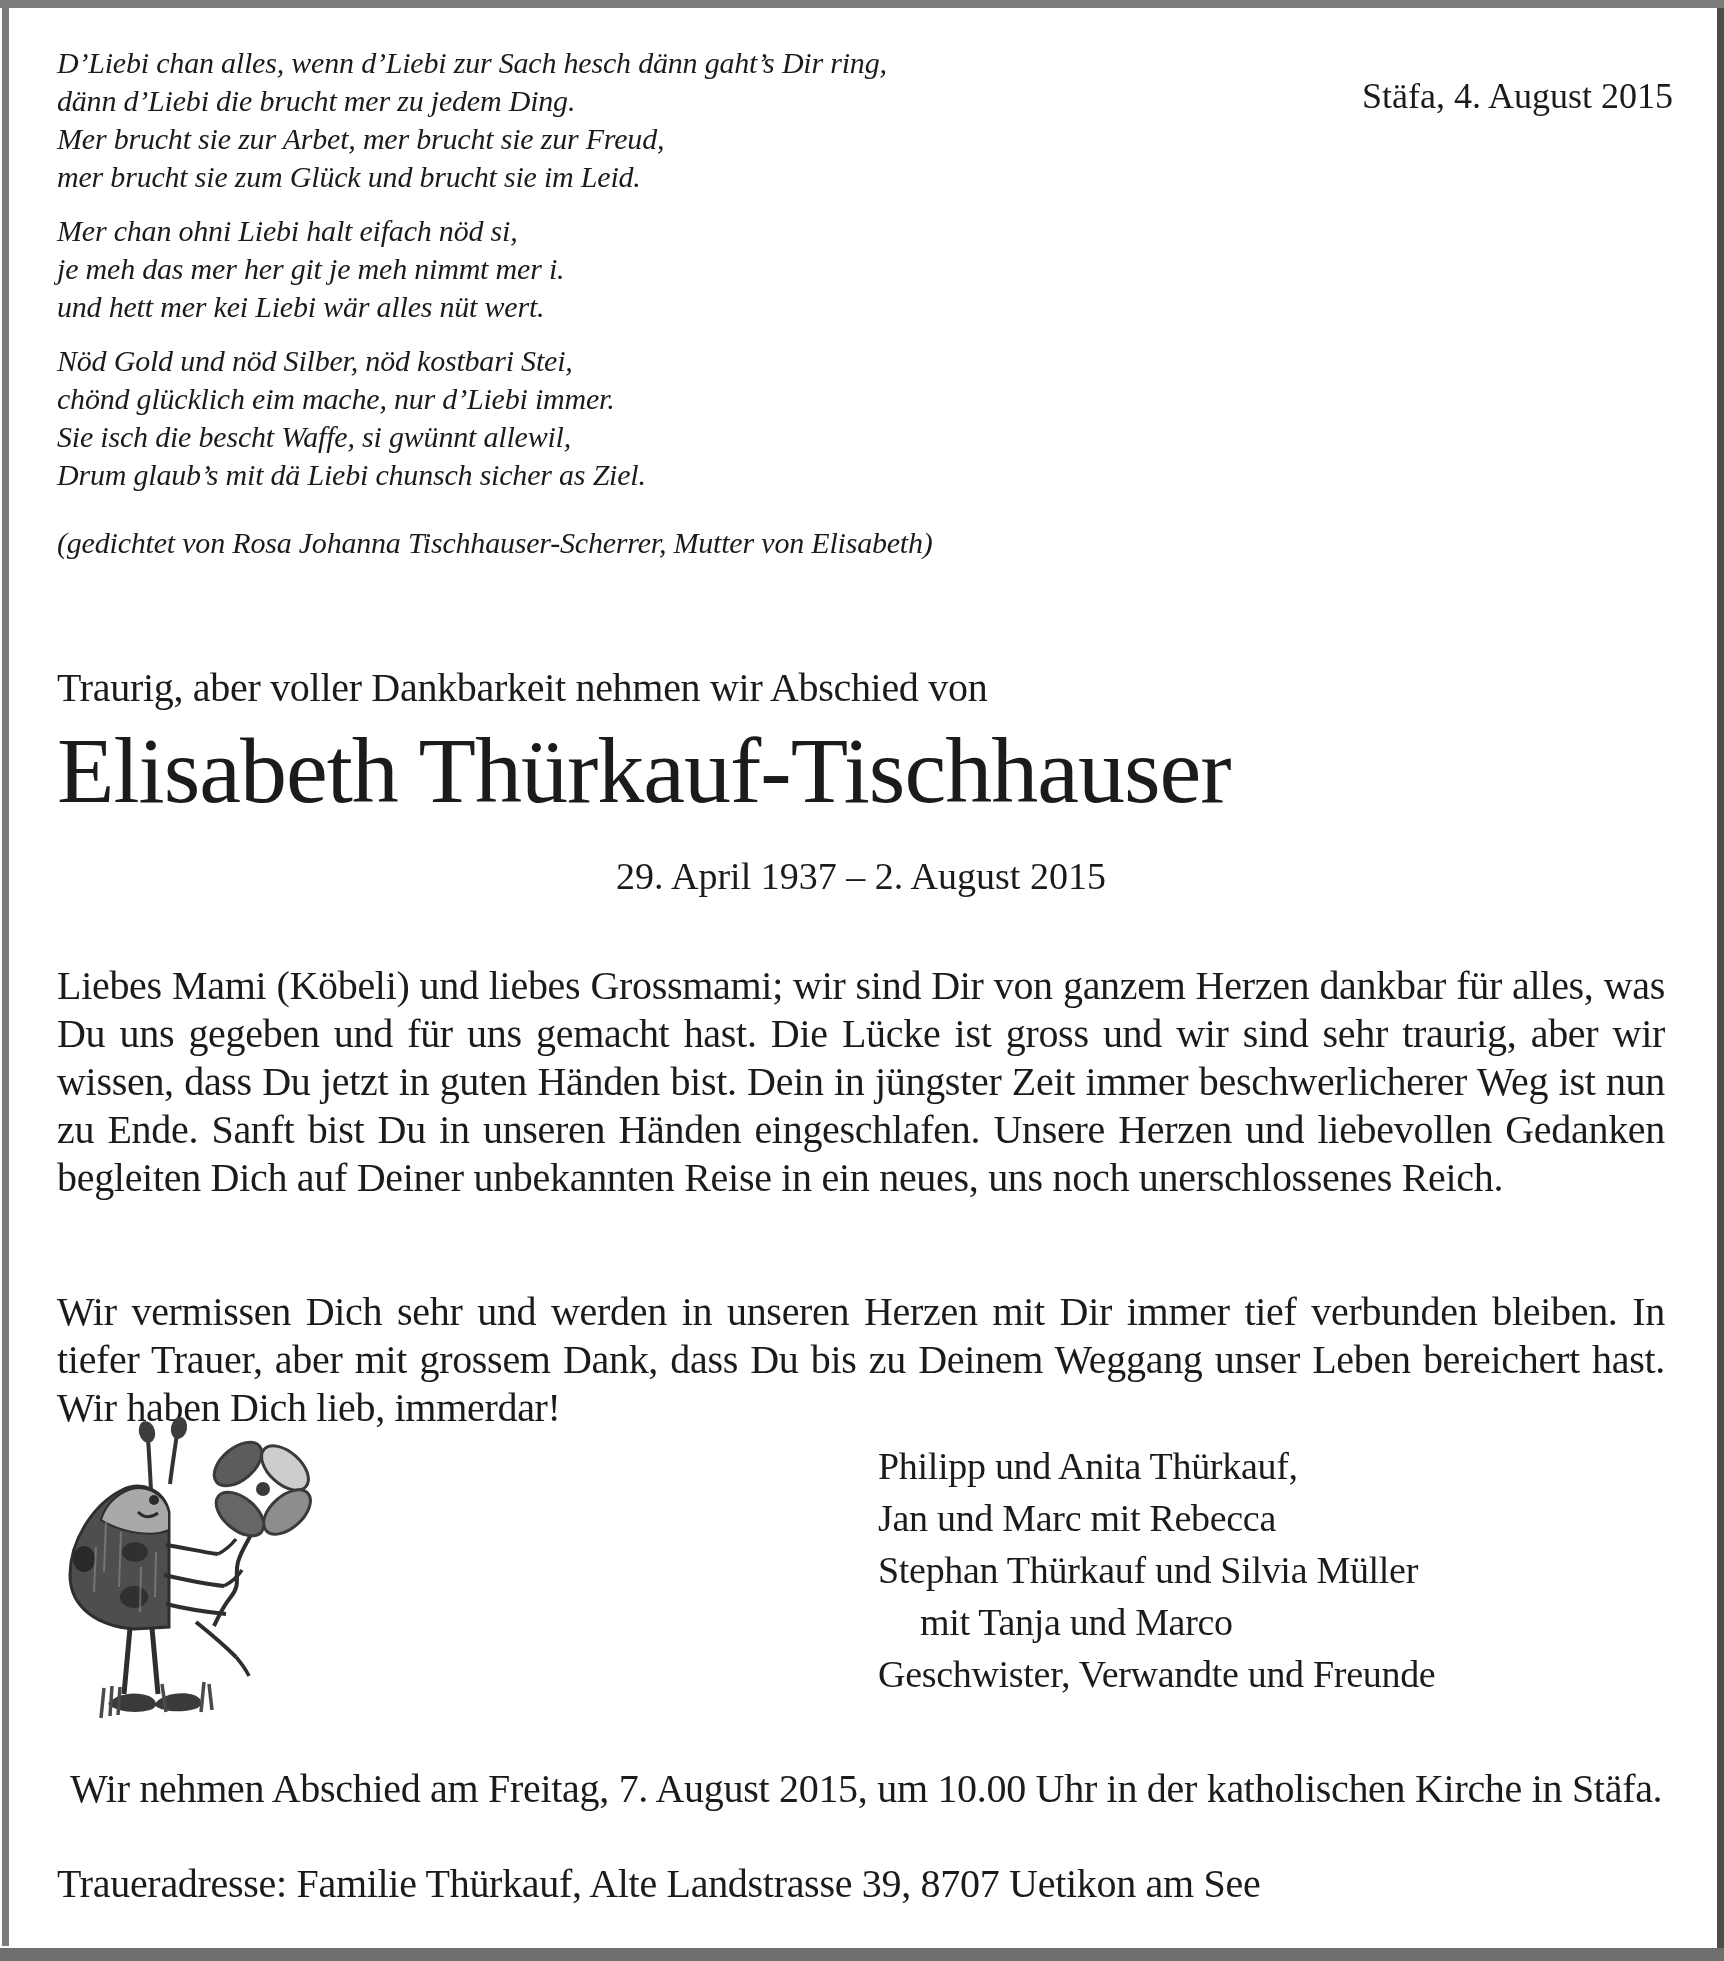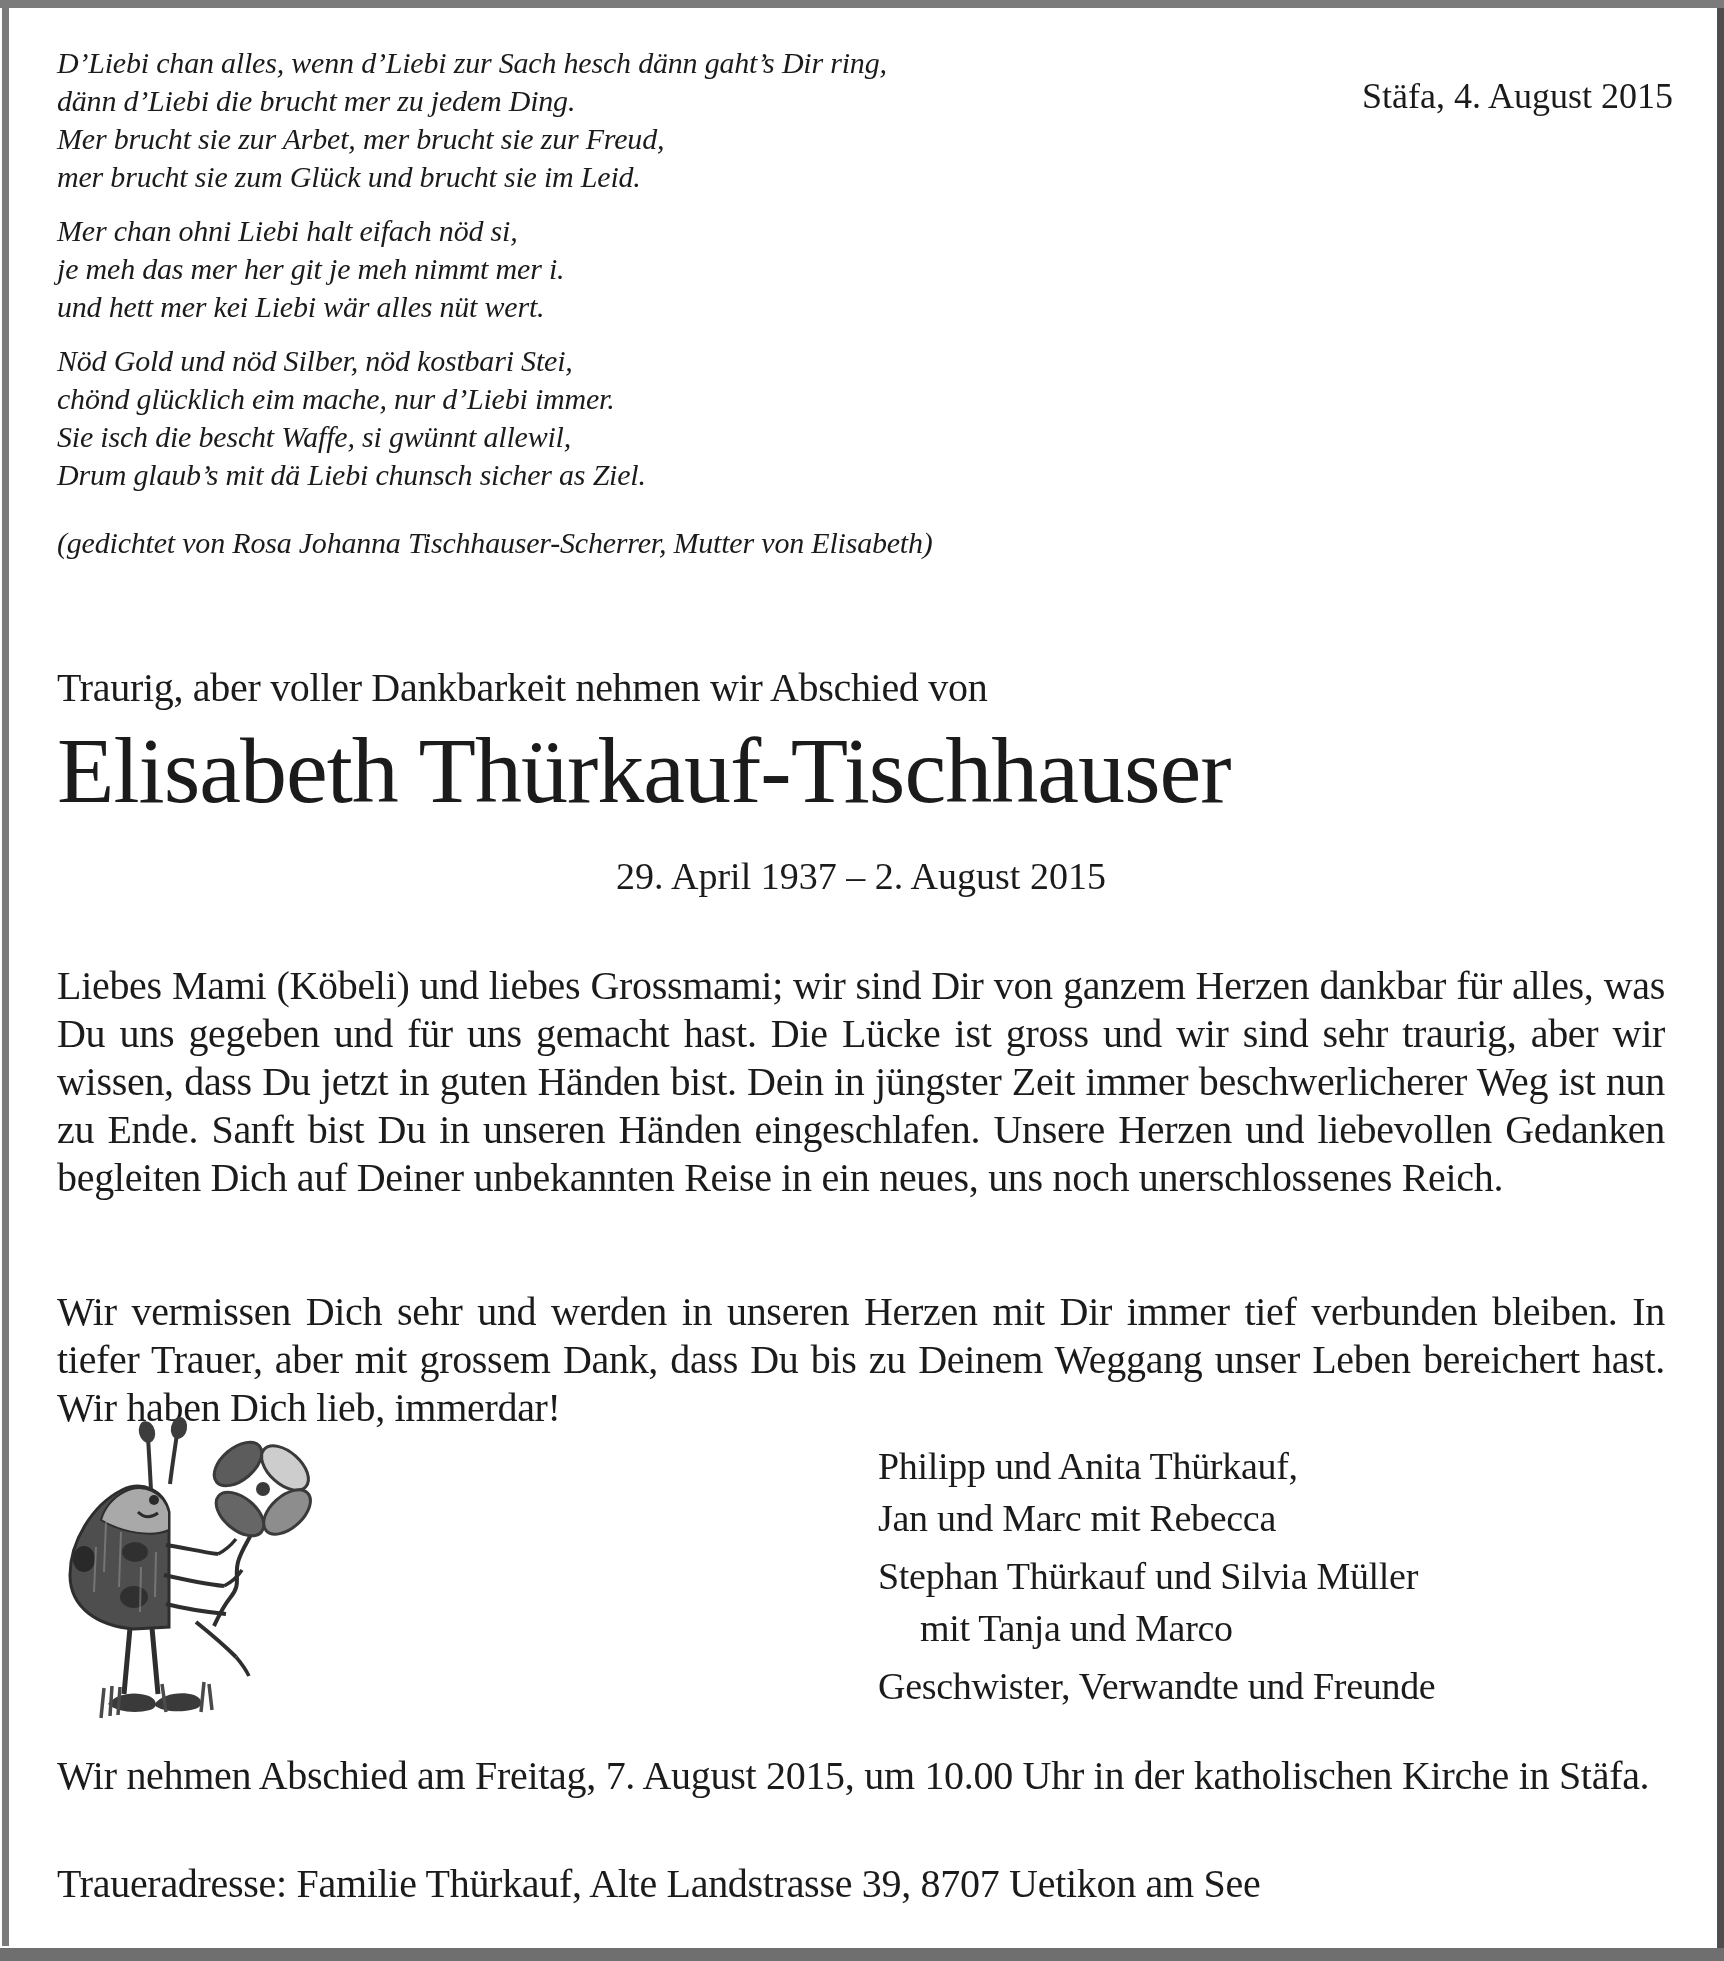--- a/index.html
+++ b/index.html
@@ -63,21 +63,21 @@
   }
   .tribute.p2 { top: 1288px; }
 
   .drawing { left: 46px; top: 1412px; }
 
   .family {
     left: 878px; top: 1440px;
     font-size: 38px; line-height: 52px;
     letter-spacing: -0.3px;
   }
-  .family-line.group-gap { margin-top: 6px; }
+  .family-line.group-gap { }
   .family-line.indent { padding-left: 42px; }
 
   .funeral {
     left: 57px; top: 1752px; width: 1608px;
     font-size: 40px; line-height: 48px;
     text-align: justify;
     letter-spacing: -0.3px;
   }
   .mourning-address {
     left: 57px; top: 1860px; width: 1608px;
@@ -174,17 +174,17 @@
   </div>
 
   <section class="abs family">
     <div class="family-line">Philipp und Anita Thürkauf,</div>
     <div class="family-line">Jan und Marc mit Rebecca</div>
     <div class="family-line group-gap">Stephan Thürkauf und Silvia Müller</div>
     <div class="family-line indent">mit Tanja und Marco</div>
     <div class="family-line group-gap">Geschwister, Verwandte und Freunde</div>
   </section>
 
-  <p class="abs funeral" style="margin:0">Wir nehmen Abschied am Freitag, 7. August 2015, um 10.00 Uhr in der katholischen Kirche in Stäfa.</p>
+  <p class="abs funeral" style="margin:13px">Wir nehmen Abschied am Freitag, 7. August 2015, um 10.00 Uhr in der katholischen Kirche in Stäfa.</p>
 
   <p class="abs mourning-address" style="margin:0">Traueradresse: Familie Thürkauf, Alte Landstrasse 39, 8707 Uetikon am See</p>
 
 </main>
 
 </body></html>

